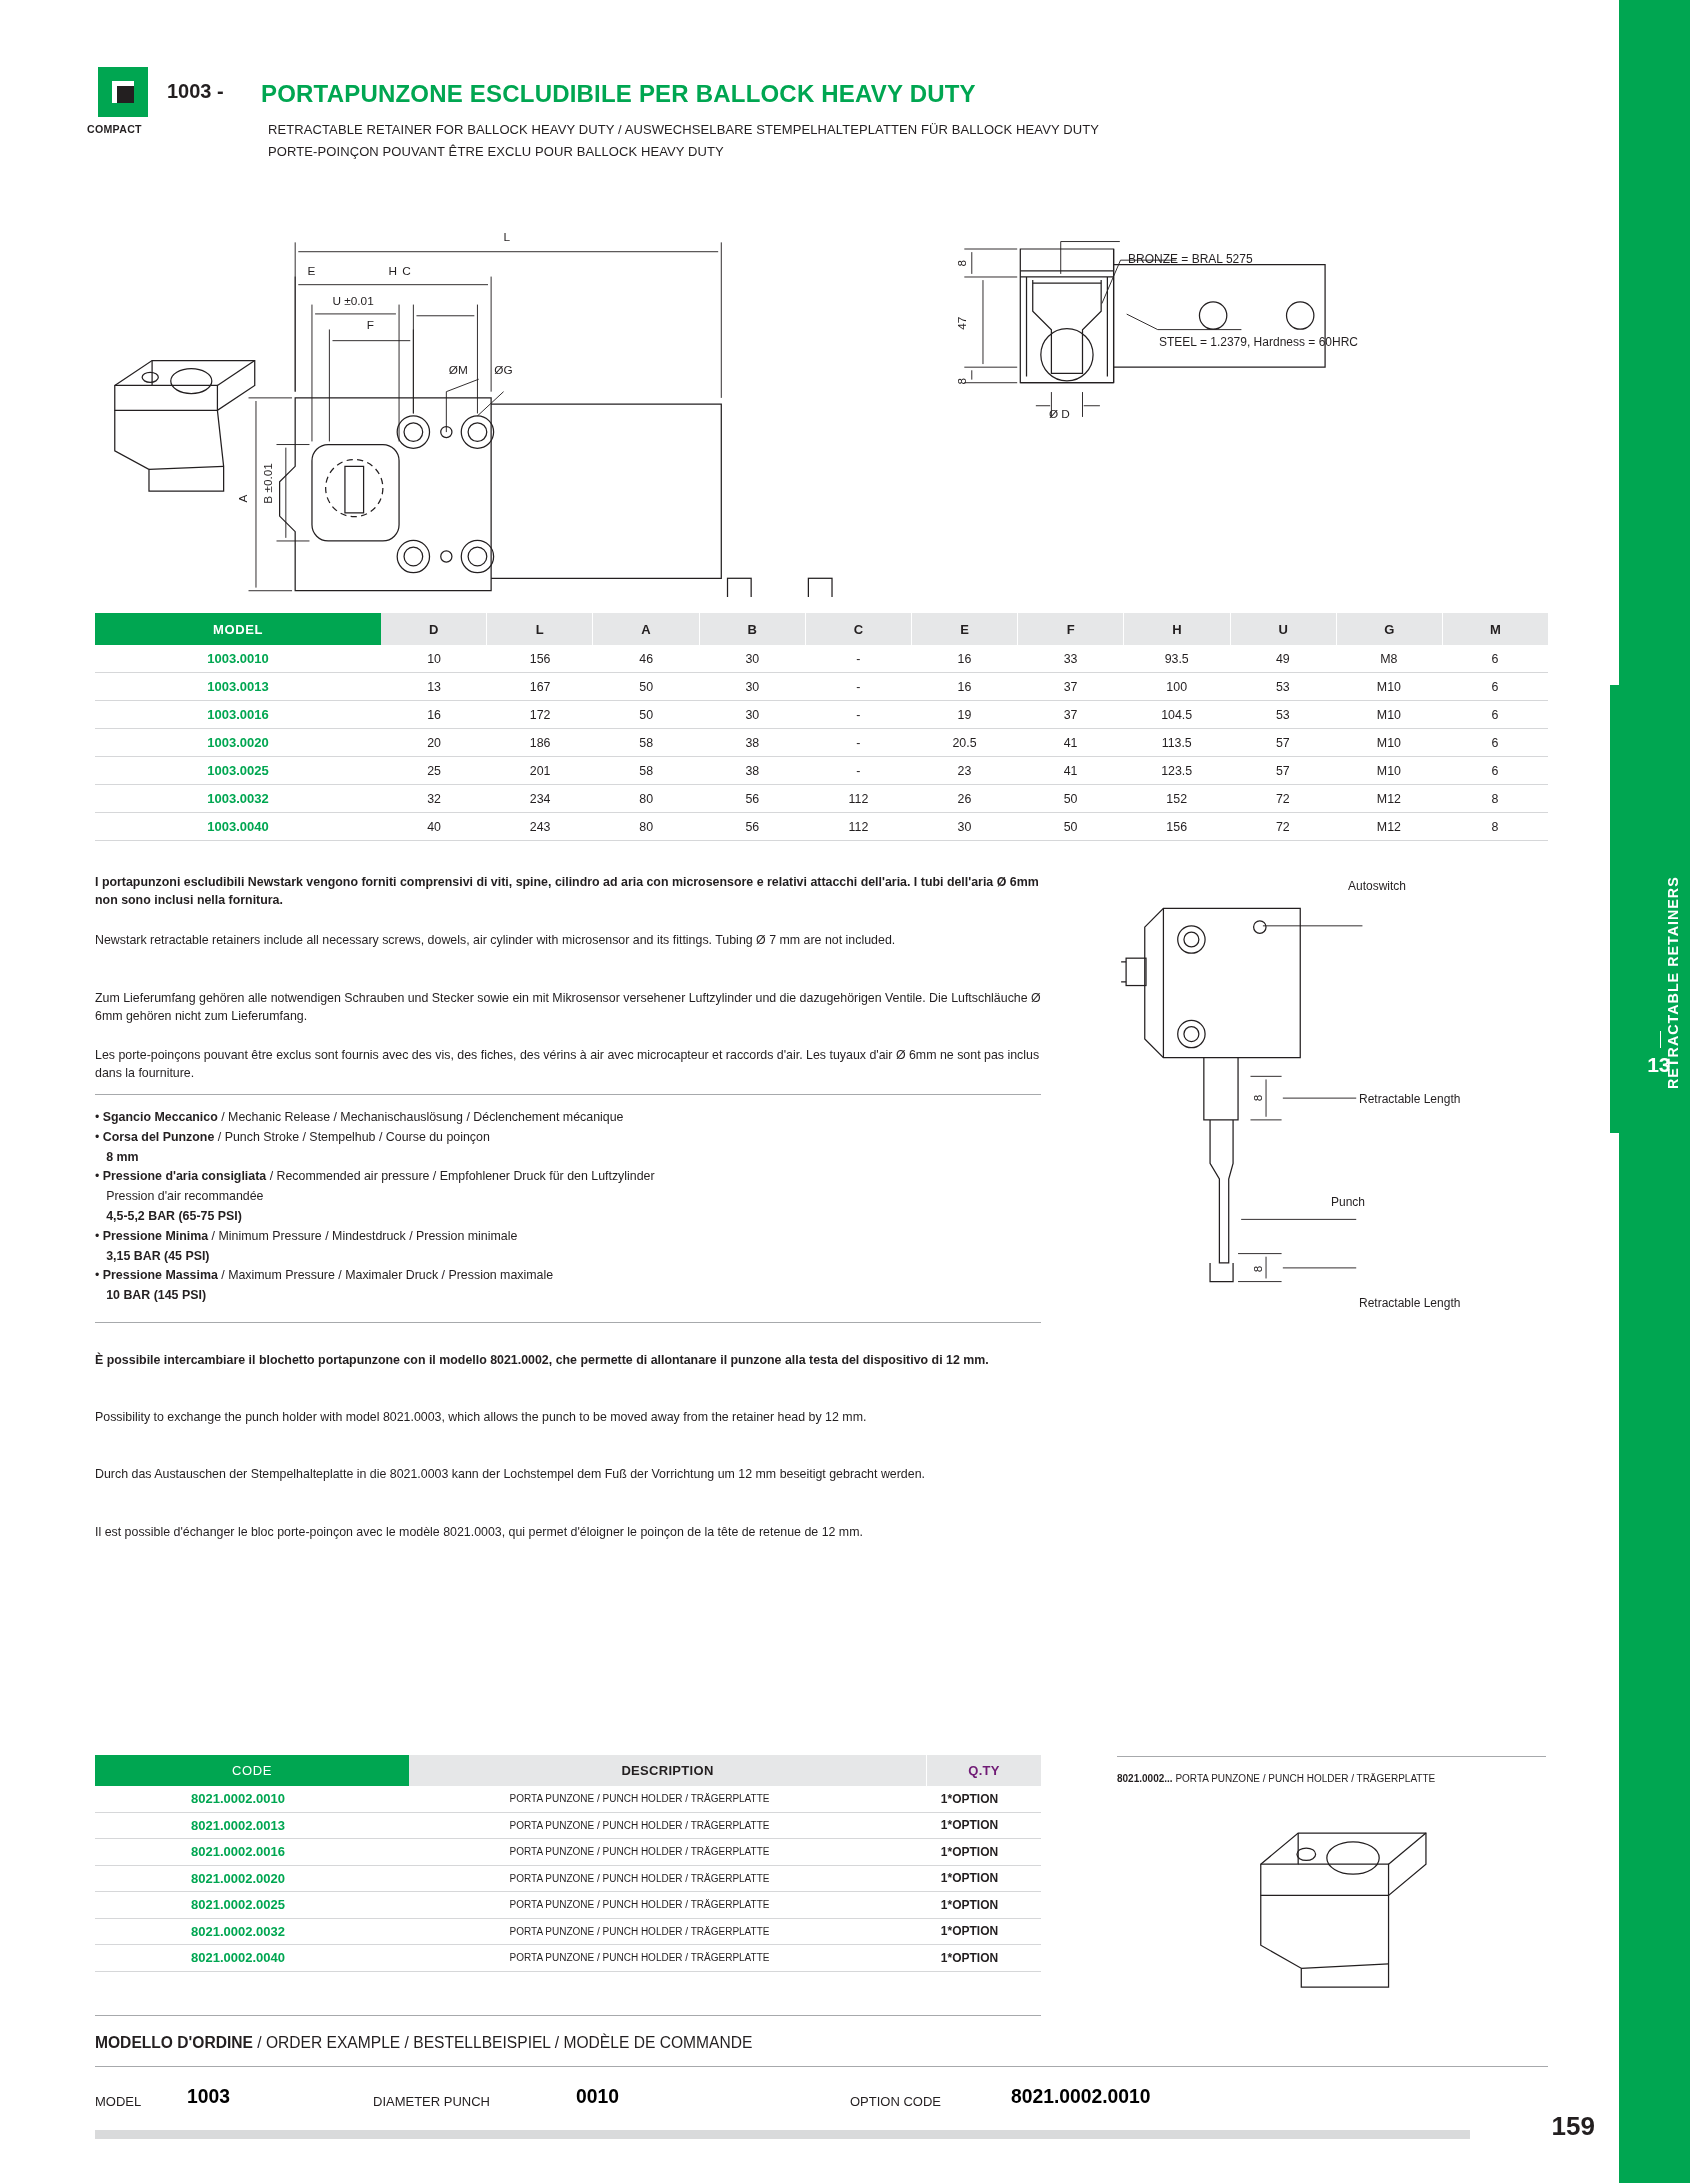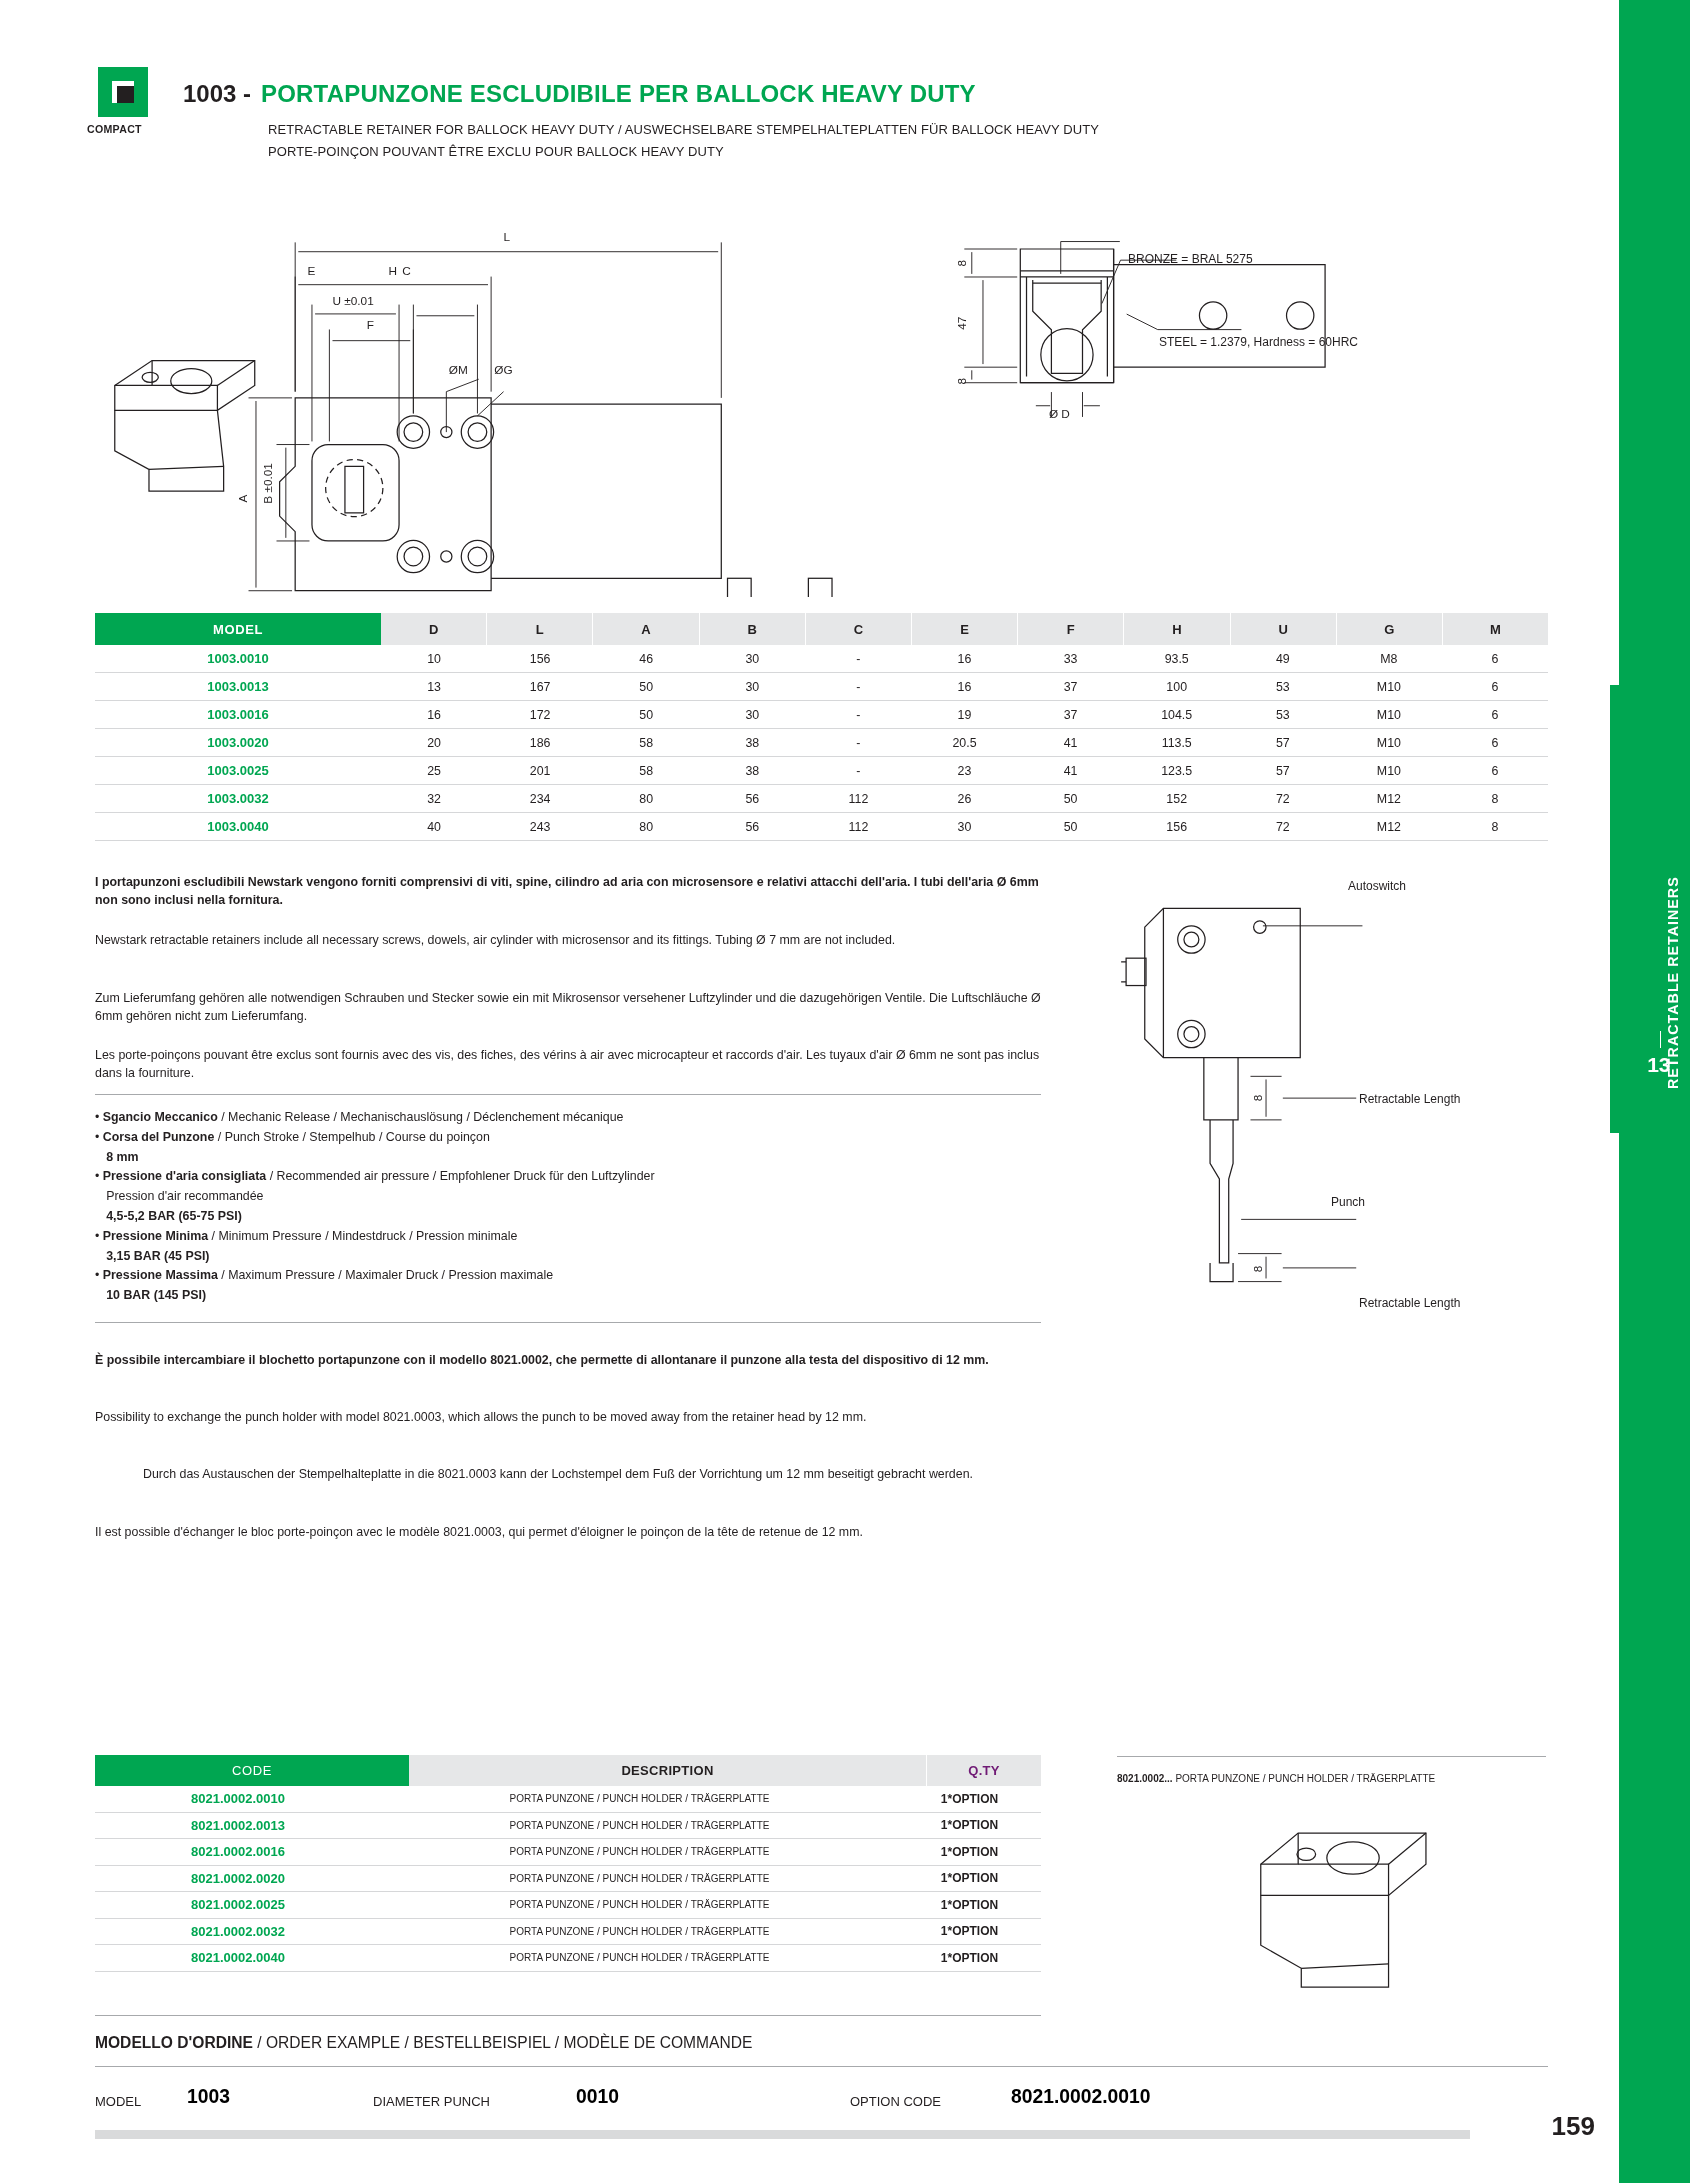--- a/index.html
+++ b/index.html
@@ -100,24 +100,23 @@
     top: 123px;
     font-size: 10.6px;
     font-weight: bold;
     letter-spacing: 0.3px;
     color: #231f20;
   }
   .title-code {
     position: absolute;
     left: 167px;
     top: 80px;
-    font-size: 24px;
-    font-weight: bold;
-    color: #231f20;
-    margin-left: 16px;
+    font-size: 20px;
+    font-weight: bold;
+    color: #231f20;
   }
   .title-main {
     position: absolute;
     left: 261px;
     top: 80px;
     font-size: 24px;
     font-weight: bold;
     color: #00a651;
     letter-spacing: 0.2px;
   }
@@ -617,21 +616,21 @@
     <div>• <span class="b">Pressione Minima</span><span> / Minimum Pressure / Mindestdruck / Pression minimale</span></div>
     <div class="b" style="margin-left:11.2px;">3,15 BAR (45 PSI)</div>
     <div>• <span class="b">Pressione Massima</span><span> / Maximum Pressure / Maximaler Druck / Pression maximale</span></div>
     <div class="b" style="margin-left:11.2px;">10 BAR (145 PSI)</div>
   </div>
 
   <div class="rule" style="top:1322px;"></div>
 
   <div class="para" style="top:1352px; font-weight:bold;">È possibile intercambiare il blochetto portapunzone con il modello 8021.0002, che permette di allontanare il punzone alla testa del dispositivo di 12 mm.</div>
   <div class="para" style="top:1409px;">Possibility to exchange the punch holder with model 8021.0003, which allows the punch to be moved away from the retainer  head by 12 mm.</div>
-  <div class="para" style="top:1466px;margin-left:48px;">Durch das Austauschen der Stempelhalteplatte in die 8021.0003 kann der Lochstempel dem Fuß der Vorrichtung um 12 mm beseitigt  gebracht werden.</div>
+  <div class="para" style="top:1466px;">Durch das Austauschen der Stempelhalteplatte in die 8021.0003 kann der Lochstempel dem Fuß der Vorrichtung um 12 mm beseitigt  gebracht werden.</div>
   <div class="para" style="top:1524px;">Il est possible d'échanger le bloc porte-poinçon avec le modèle 8021.0003, qui permet d'éloigner le poinçon de la tête de retenue de 12 mm.</div>
 
   <svg class="drawing" style="left:1095px; top:871px;" width="510" height="448" viewBox="0 0 820 720">
     <g fill="none" stroke="#231f20" stroke-width="2">
       <path d="M80,90 L110,60 L330,60 L330,300 L110,300 L80,270 Z"></path>
       <path d="M110,60 L110,300"></path>
       <circle cx="155" cy="110" r="22"></circle>
       <circle cx="155" cy="110" r="12"></circle>
       <circle cx="155" cy="262" r="22"></circle>
       <circle cx="155" cy="262" r="12"></circle>

